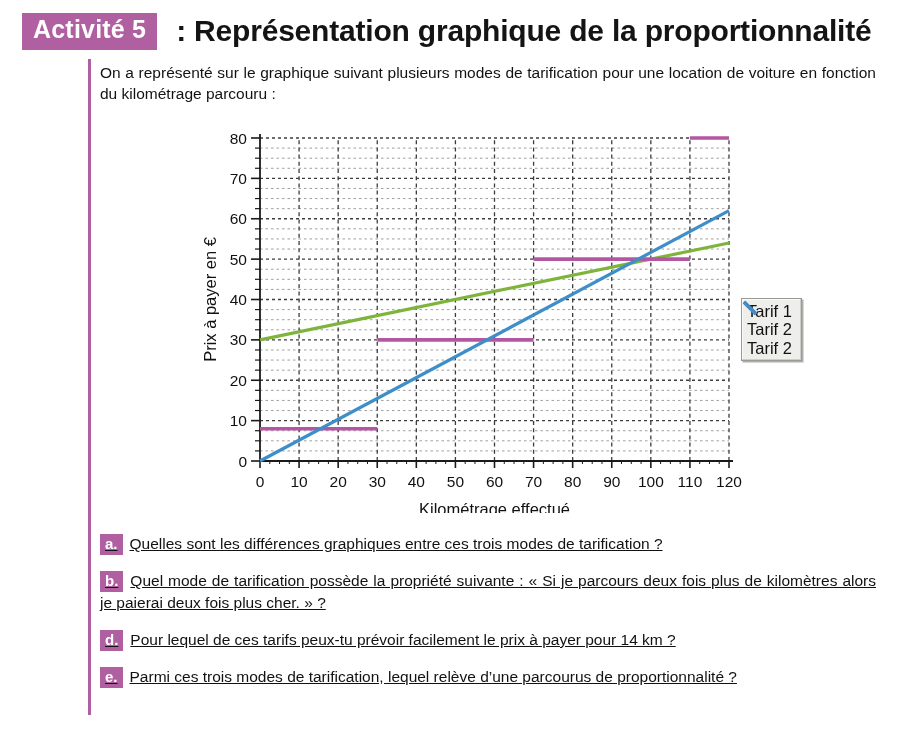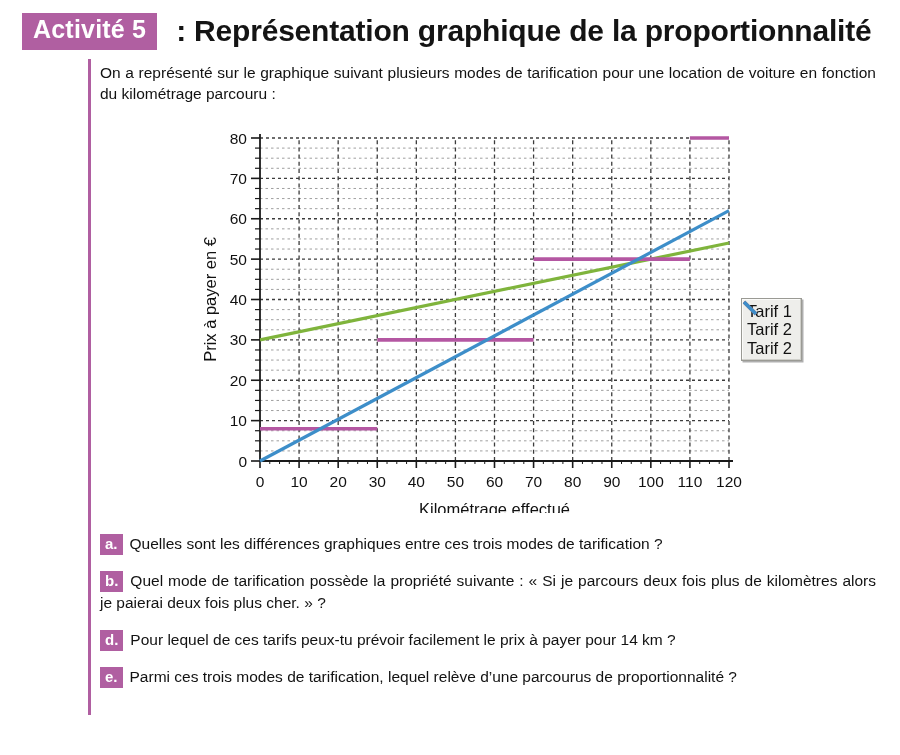--- a/index.html
+++ b/index.html
@@ -39,21 +39,21 @@
   .figure svg{position:absolute;left:0;top:0;}
   .legend{
     position:absolute;left:539px;top:177px;
     background:#eeeeeb;
     border:1px solid #9a9a94;
     box-shadow:1.5px 1.5px 0 rgba(110,110,110,.55), inset -1px -1px 0 #cfcfca, inset 1px 1px 0 #fbfbf9;
     padding:3px 9px 3px 5px;
     display:flex;flex-direction:column;
   }
   .legend-row{display:flex;align-items:center;gap:3px;font-size:16.5px;line-height:1.12;color:#111;}
-  .questions{margin-top:20px;}
+  .questions{margin-top:20px;text-decoration:underline;}
   .q{margin:0 0 15px 0;font-size:15.5px;line-height:1.42;text-align:justify;}
   .qbadge{
     background:var(--accent,#b05fa1);
     color:#fff;font-weight:bold;font-size:15px;
     padding:1px 5px 3px 5px;margin-right:7px;
     line-height:1.1;
   }
   .chart-tick-label{font-size:15.5px;fill:#111;}
   .chart-axis-title{font-size:16.5px;fill:#111;}
 </style>

